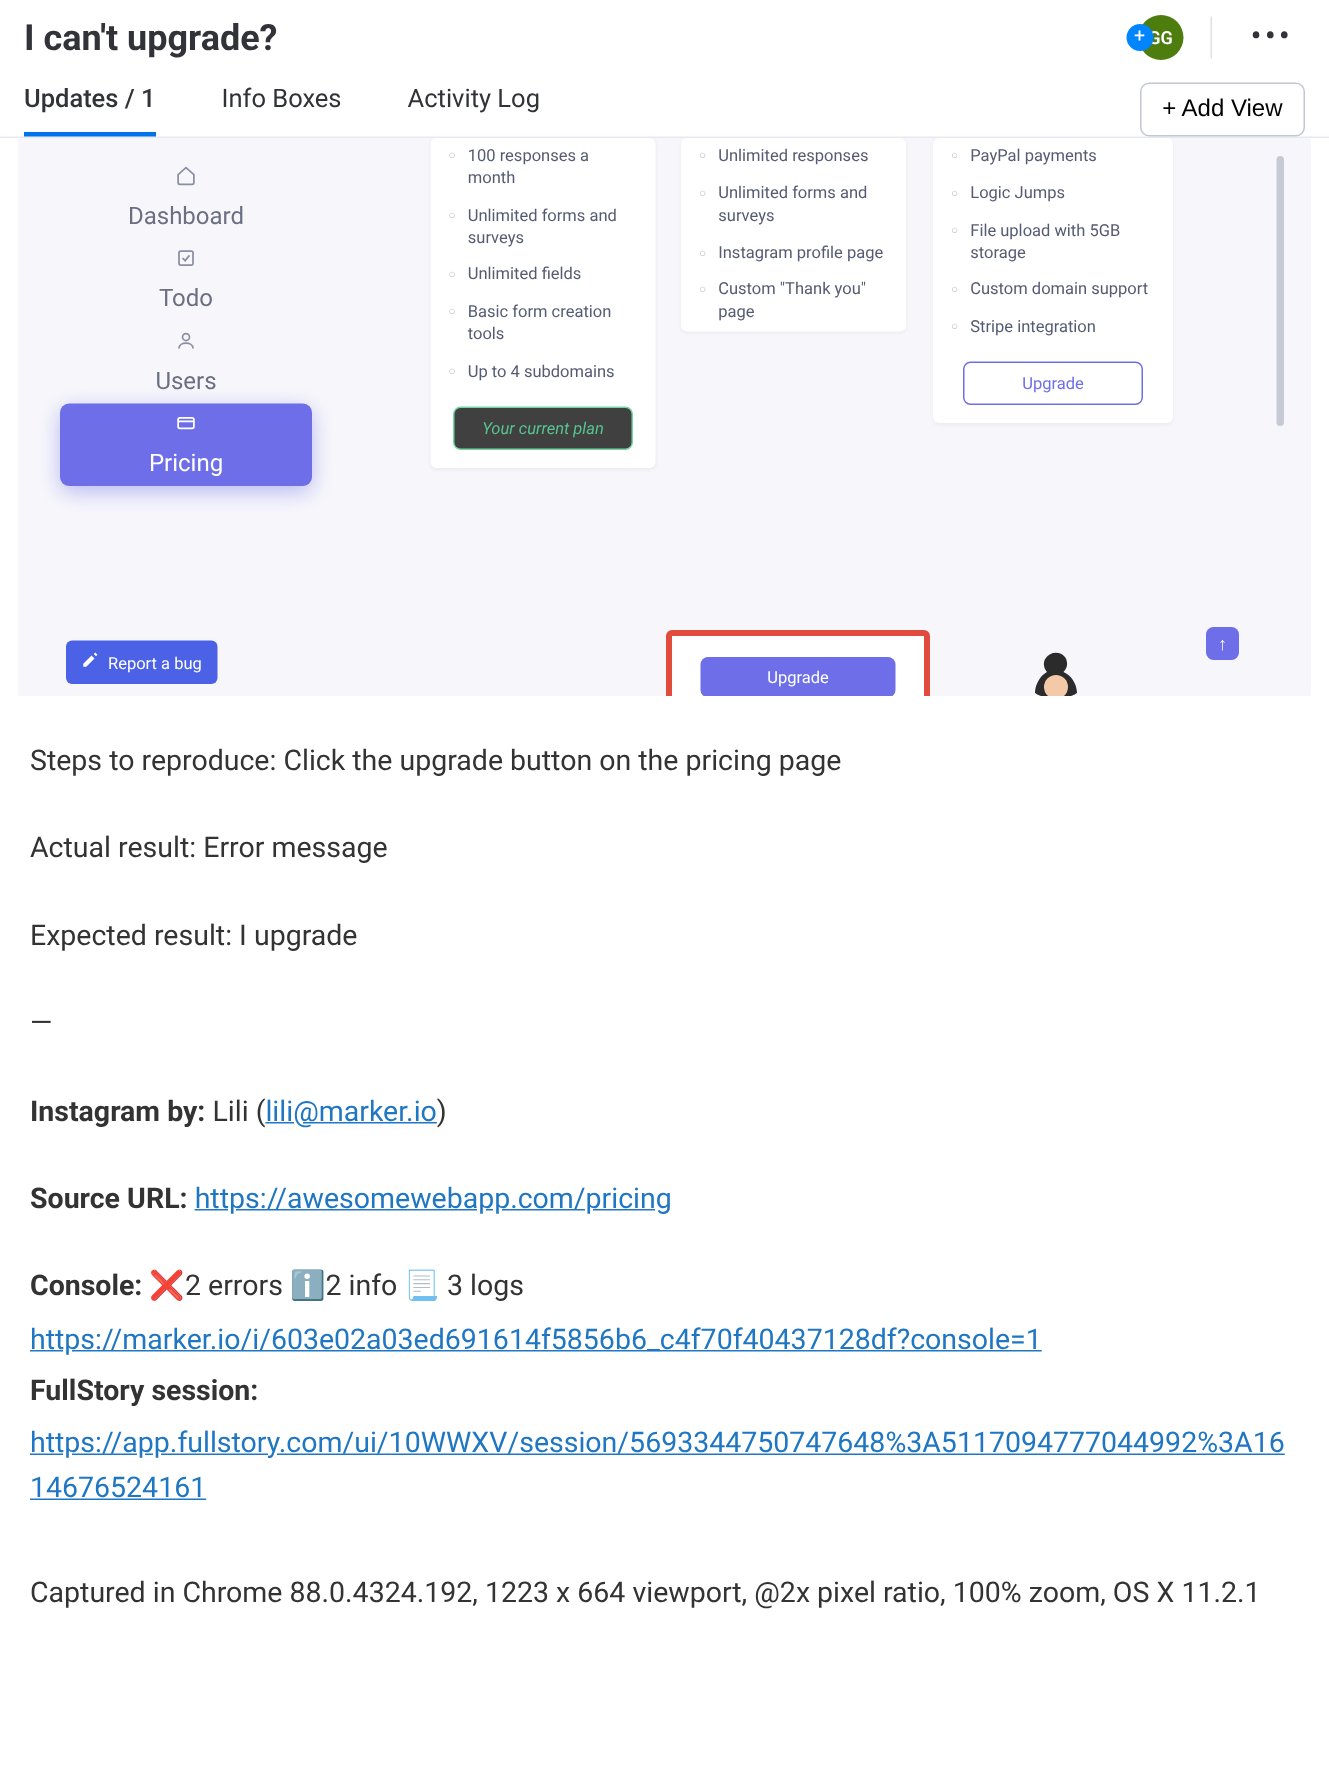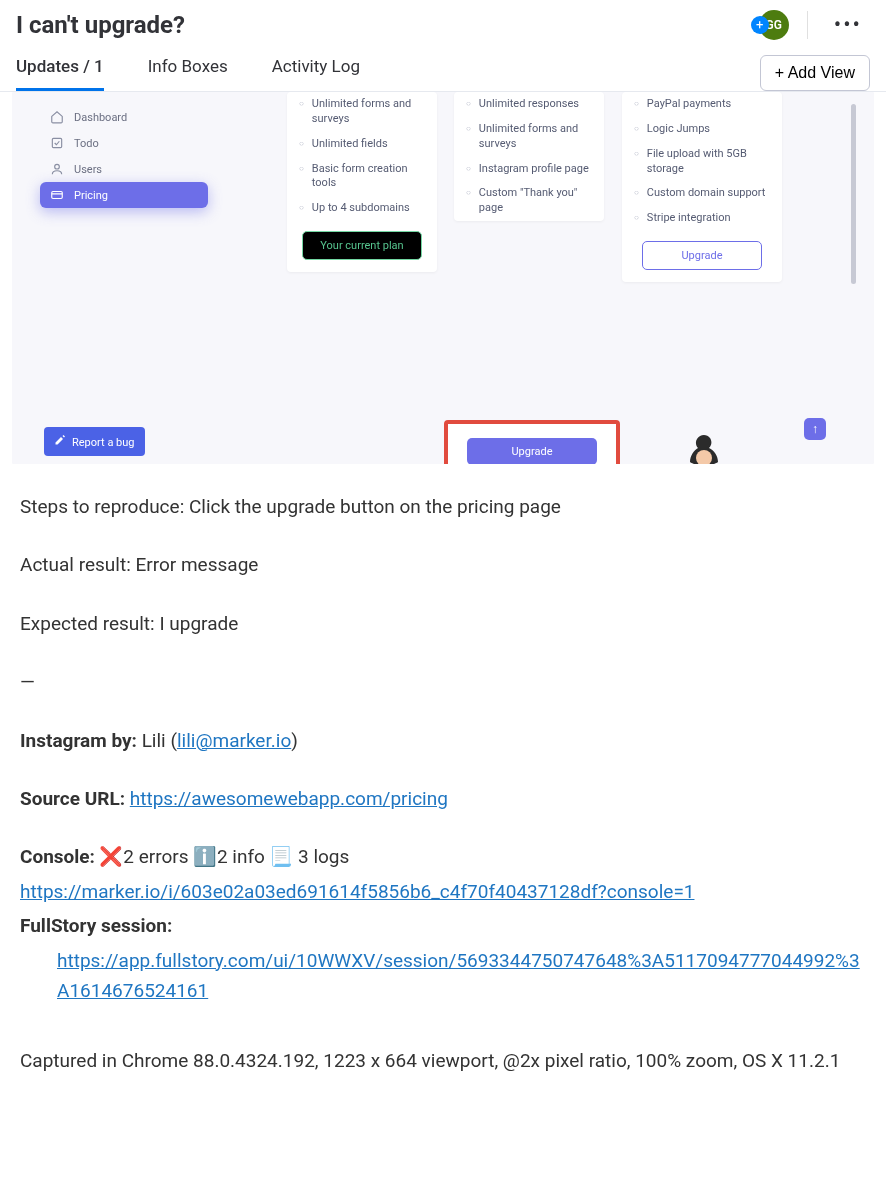--- a/index.html
+++ b/index.html
@@ -28,32 +28,32 @@
   .shot {
     margin-top: 0;
     background: #f4f4f8;
     height: 372px;
     position: relative;
     overflow: hidden;
     border-radius: 2px;
   }
   .shot-inner { position: absolute; inset: 0; background: #f7f7fb; }
   .sidebar { position: absolute; left: 28px; top: 12px; width: 168px; }
-  .side-item { display: flex; align-items: center; gap: 10px; padding: 6px 10px; font-size: 11px; color: #6b6f82; }
+  .side-item { display: flex; align-items: center; gap: 10px; padding: 6px 10px; font-size: 16px; color: #6b6f82; flex-direction: column; }
   .side-item.active { background: #6d6ee8; color: #fff; border-radius: 6px; box-shadow: 0 4px 14px rgba(109,110,232,0.45); }
   .side-icon { width: 14px; height: 14px; display: inline-flex; align-items: center; justify-content: center; }
   .report-bug { position: absolute; left: 32px; bottom: 8px; background: #4b62e6; color: #fff; font-size: 11px; padding: 7px 10px; border-radius: 4px; display: flex; align-items: flex-end; gap: 6px; }
   .card { position: absolute; background: #fff; border-radius: 4px; box-shadow: 0 1px 3px rgba(0,0,0,0.05); padding: 0 12px; }
   .card1 { left: 275px; top: 0; width: 150px; }
   .card2 { left: 442px; top: 0; width: 150px; }
   .card3 { left: 610px; top: 0; width: 160px; }
   .feat { display: flex; gap: 8px; padding: 5px 0; font-size: 11px; color: #555b72; line-height: 1.35; }
   .feat::before { content: "○"; font-size: 8px; color: #b2b6c6; flex: 0 0 auto; margin-top: 2px; }
   .plan-btn { margin: 10px auto 12px; border-radius: 5px; font-size: 11px; text-align: center; padding: 7px 0; width: 120px; }
-  .btn-current { border: 1px solid #74d7a3; color: #56c48e; background: #000000; }
+  .btn-current { border: 1px solid #74d7a3; color: #56c48e; background: #404040; font-style: italic; }
   .btn-upgrade-outline { border: 1px solid #6d6ee8; color: #6d6ee8; background: #fff; }
   .btn-upgrade-solid { background: #6d6ee8; color: #fff; }
   .highlight-box { position: absolute; border: 4px solid #e14b3e; border-radius: 4px; left: 432px; top: 328px; width: 176px; height: 62px; display: flex; align-items: center; justify-content: center; background: #fff; }
   .highlight-box .plan-btn { margin: 0; width: 130px; }
   .scrollbar { position: absolute; right: 18px; top: 12px; width: 5px; height: 180px; background: #c7c9d4; border-radius: 3px; }
   .scroll-top-btn { position: absolute; right: 48px; bottom: 24px; width: 22px; height: 22px; border-radius: 5px; background: #6d6ee8; color: #fff; font-size: 12px; display: flex; align-items: center; justify-content: center; }
   .hair { position: absolute; right: 150px; bottom: -2px; width: 40px; height: 34px; }
 
   
   .body { padding: 28px 20px 24px 20px; font-size: 19px; line-height: 1.6; color: #333; }
@@ -132,20 +132,21 @@
       <div class="report-bug">
         <span>
           <svg viewBox="0 0 24 24" width="12" height="12" fill="#fff">
               <path d="M3 17v4h4l11-11-4-4L3 17zm17-10l-3-3 2-2 3 3-2 2z"></path>
             </svg>
         </span>
         <span>Report a bug</span>
       </div>
 
       <div class="card card1">
+        <div class="feat">100 responses a month</div>
         <div class="feat">Unlimited forms and surveys</div>
         <div class="feat">Unlimited fields</div>
         <div class="feat">Basic form creation tools</div>
         <div class="feat">Up to 4 subdomains</div>
         <div class="plan-btn btn-current">Your current plan</div>
       </div>
 
       <div class="card card2">
         <div class="feat">Unlimited responses</div>
         <div class="feat">Unlimited forms and surveys</div>
@@ -209,19 +210,19 @@
   <p class="tight">
     <span class="lbl">Console:</span>
     <span class="emoji">❌</span><span>2 errors </span><span class="emoji">ℹ️</span><span>2 info </span><span class="emoji">📃</span> <span>3 logs</span>
   </p>
   <p class="tight">
     <a href="#">https://marker.io/i/603e02a03ed691614f5856b6_c4f70f40437128df?console=1</a>
   </p>
   <p class="tight">
     <span class="lbl">FullStory session:</span>
   </p>
-  <p style="margin-bottom:40px; word-break: break-all; margin-left: 37px;">
+  <p style="margin-bottom:40px; word-break: break-all;">
     <a href="#">https://app.fullstory.com/ui/10WWXV/session/5693344750747648%3A5117094777044992%3A1614676524161</a>
   </p>
 
   <p>Captured in Chrome 88.0.4324.192, 1223 x 664 viewport, @2x pixel ratio, 100% zoom, OS X 11.2.1</p>
 
 </div>
 
 </body></html>

